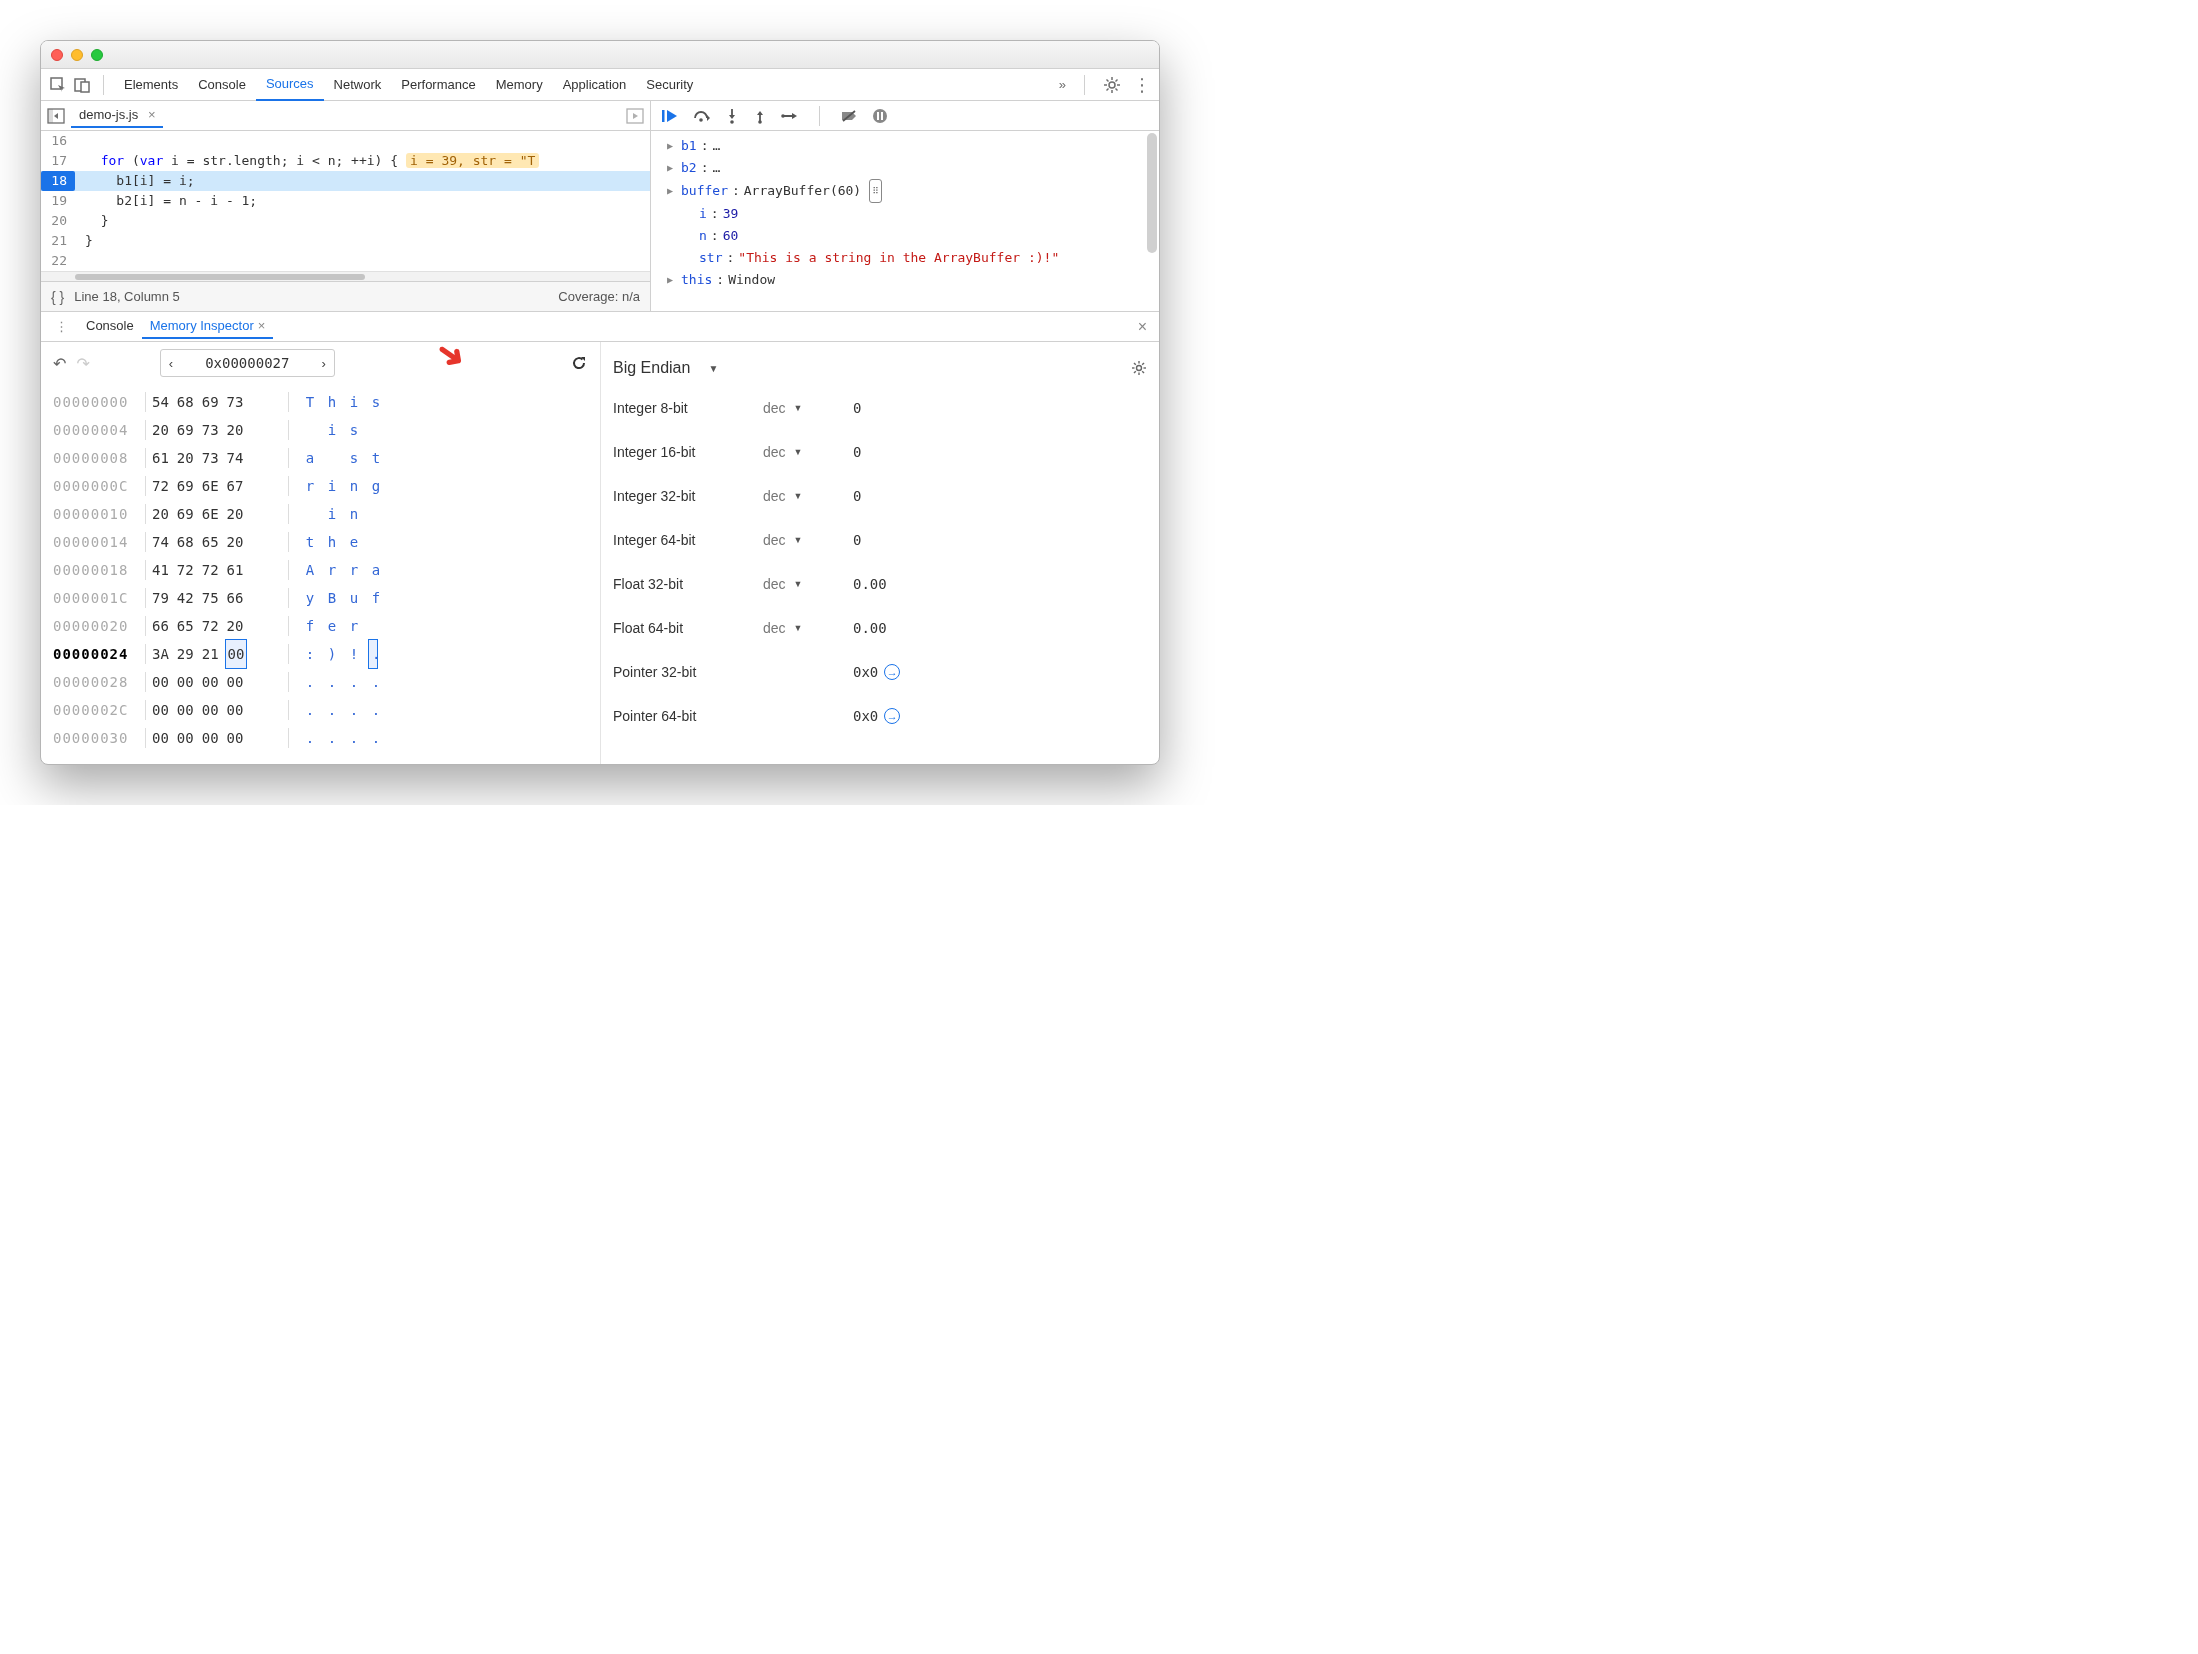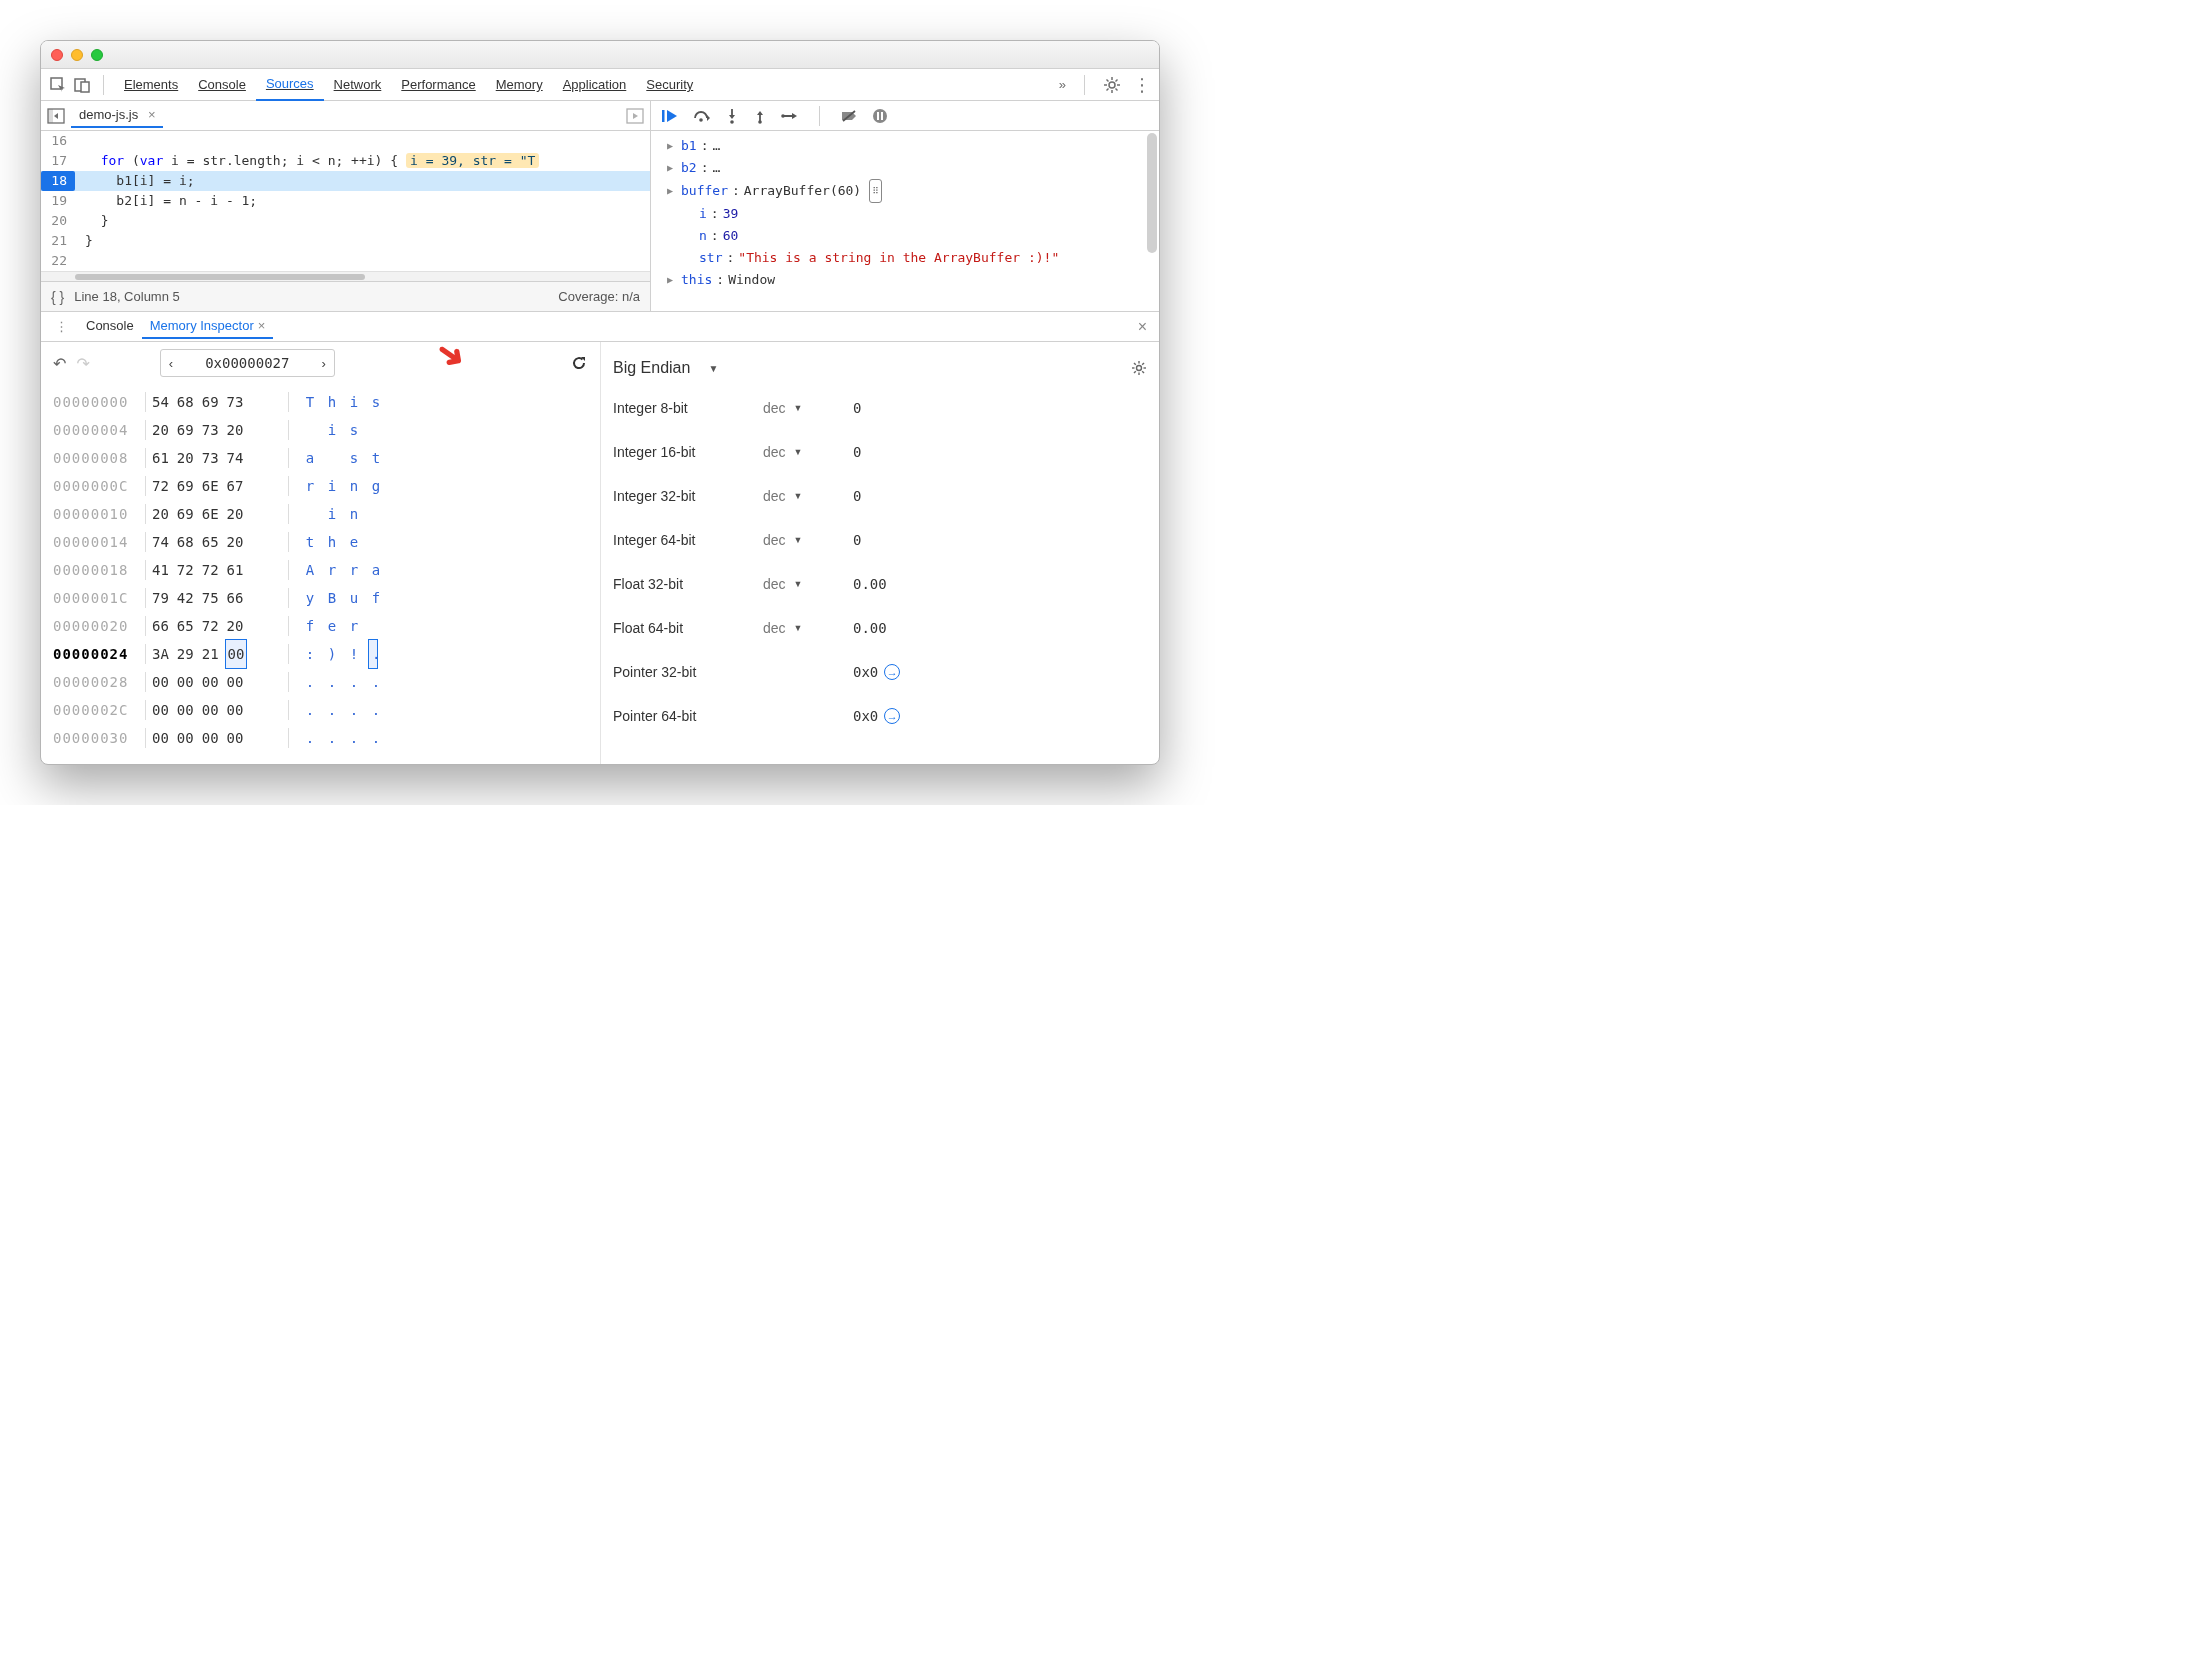--- a/index.html
+++ b/index.html
@@ -53,21 +53,21 @@
   .src-tabbar { display:flex; align-items:center; height:30px; border-bottom:1px solid #d0d0d0; padding:0 6px; gap:6px;}
   .src-tab { padding:4px 8px; color:#333; border-bottom:2px solid #1a73e8;}
   .src-tab .x { margin-left:6px; color:#888;}
   .play-icon-right { margin-left:auto; color:#888;}
   .code-area { font-family: Menlo, Consolas, monospace; font-size:13px; line-height:20px; position:relative; overflow:hidden;}
   .code-line { display:flex; }
   .lineno { width:34px; text-align:right; color:#888; padding-right:8px; user-select:none;}
   .lineno.bp { background:#1a73e8; color:#fff; border-radius:2px;}
   .linetxt { padding-left:10px; white-space:pre;}
   .code-line.hl { background:#cfe8fc;}
-  .inline-val { background:#ffe8b3; color:#0c4a6e; border-radius:3px; padding:0 4px; margin-left:8px;}
+  .inline-val { background:#ffe8b3; color:#a16207; border-radius:3px; padding:0 4px; margin-left:8px;}
   .scrollbar { height:10px; background:#f2f2f2; border-top:1px solid #e0e0e0; display:flex; align-items:center;}
   .thumb { height:6px; width:290px; background:#c4c4c4; border-radius:3px; margin-left:34px;}
   .status-line { display:flex; align-items:center; height:30px; border-top:1px solid #d0d0d0; padding:0 10px; color:#555; background:#f6f6f6;}
   .status-line .right { margin-left:auto;}
   .braces { font-size:14px; margin-right:10px; color:#666;}
   
   .scope-pane { flex:1; display:flex; flex-direction:column;}
   .dbg-toolbar { display:flex; align-items:center; gap:14px; height:30px; padding:0 10px; border-bottom:1px solid #d0d0d0; color:#555;}
   .dbg-toolbar .resume { color:#1a73e8;}
   .scope-body { font-family:Menlo,Consolas,monospace; font-size:13px; line-height:22px; padding:4px 0 8px 8px; position:relative;}
@@ -144,21 +144,21 @@
           <path d="M9 9 L16 12 L12 13 L13 16 Z" fill="#6e6e6e"></path>
         </svg>
     </span>
     <span class="tb-icon">
       <svg width="18" height="18" viewBox="0 0 18 18">
           <rect x="2" y="3" width="10" height="12" fill="none" stroke="#6e6e6e" stroke-width="1.5"></rect>
           <rect x="8" y="6" width="8" height="10" fill="#fff" stroke="#6e6e6e" stroke-width="1.5"></rect>
         </svg>
     </span>
     <div class="tb-sep"></div>
-    <div id="main-tabs" style="display: flex; text-decoration: underline;">
+    <div id="main-tabs" style="display: flex;">
         <div class="tab">Elements</div>
         <div class="tab">Console</div>
         <div class="tab active">Sources</div>
         <div class="tab">Network</div>
         <div class="tab">Performance</div>
         <div class="tab">Memory</div>
         <div class="tab">Application</div>
         <div class="tab">Security</div>
       </div>
     <div class="tb-right">

